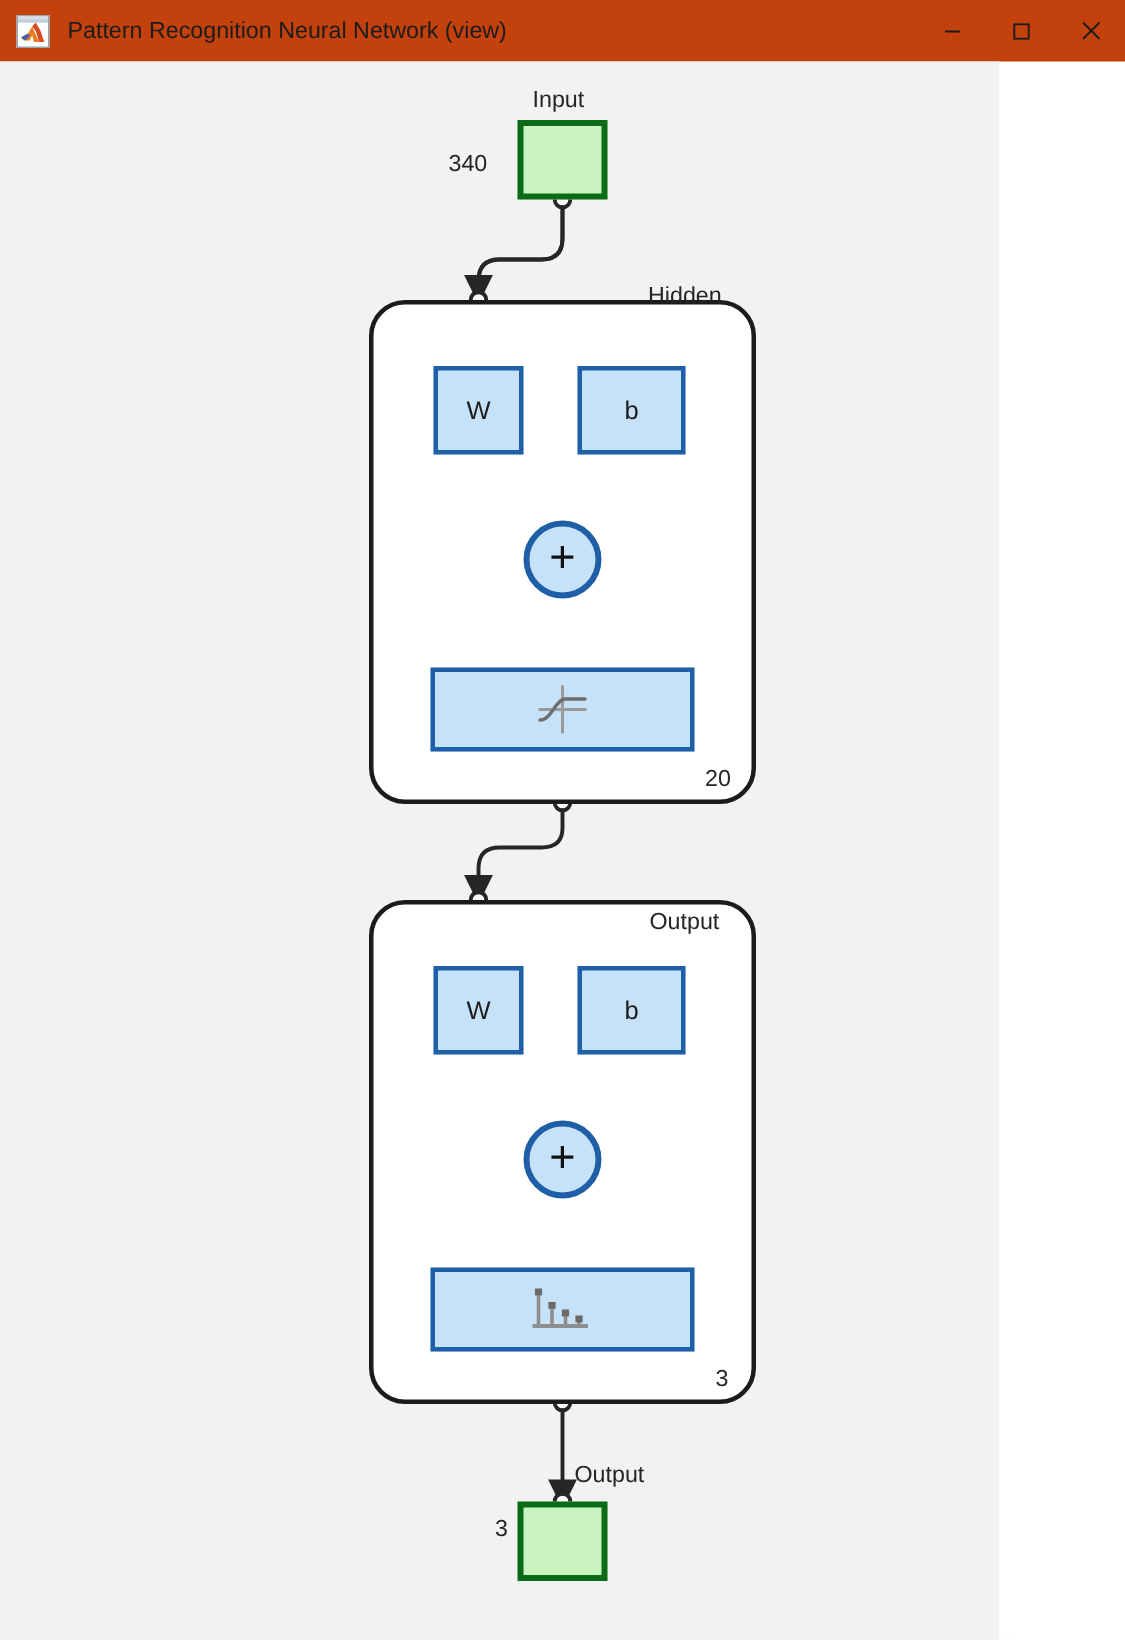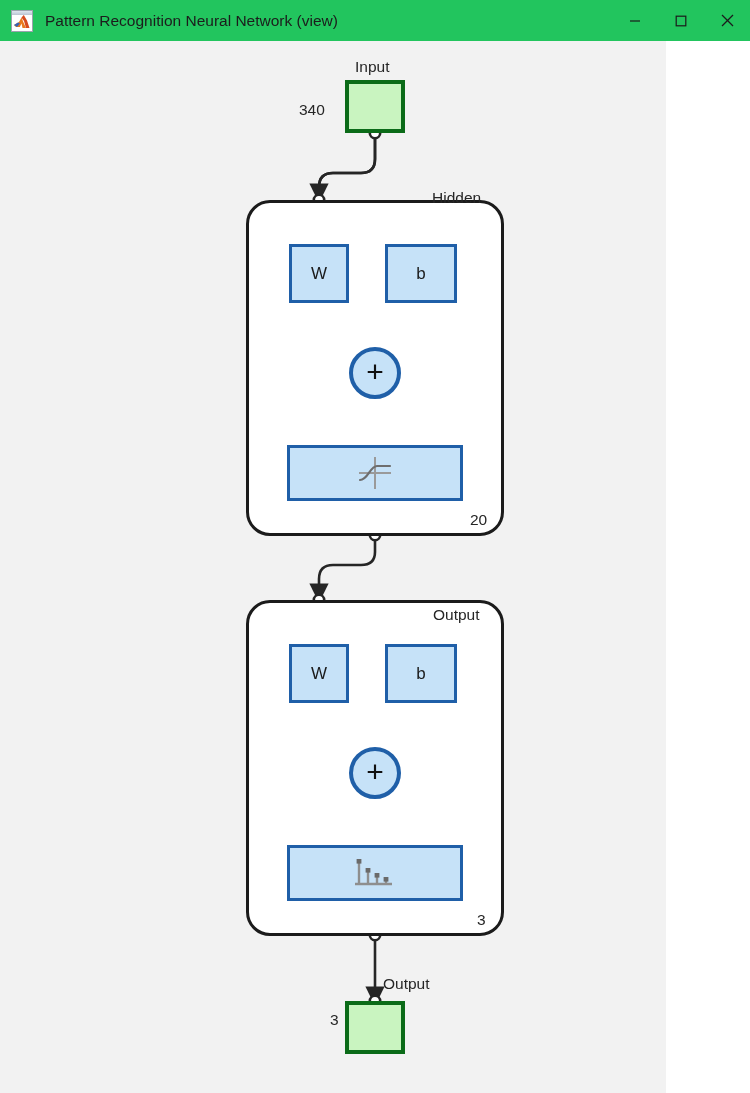--- a/index.html
+++ b/index.html
@@ -13,21 +13,21 @@
     font-family: "Liberation Sans", sans-serif;
     overflow: hidden;
     position: relative;
   }
 
   
   #titlebar {
     position: absolute;
     left: 0; top: 0;
     width: 750px; height: 41px;
-    background: #22c55e;
+    background: #c2410c;
     display: flex;
     align-items: center;
   }
   #app-icon {
     width: 20px; height: 20px;
     margin-left: 11px;
     border: 1px solid #9aa3ad;
     background: #ffffff;
     position: relative;
     overflow: hidden;

